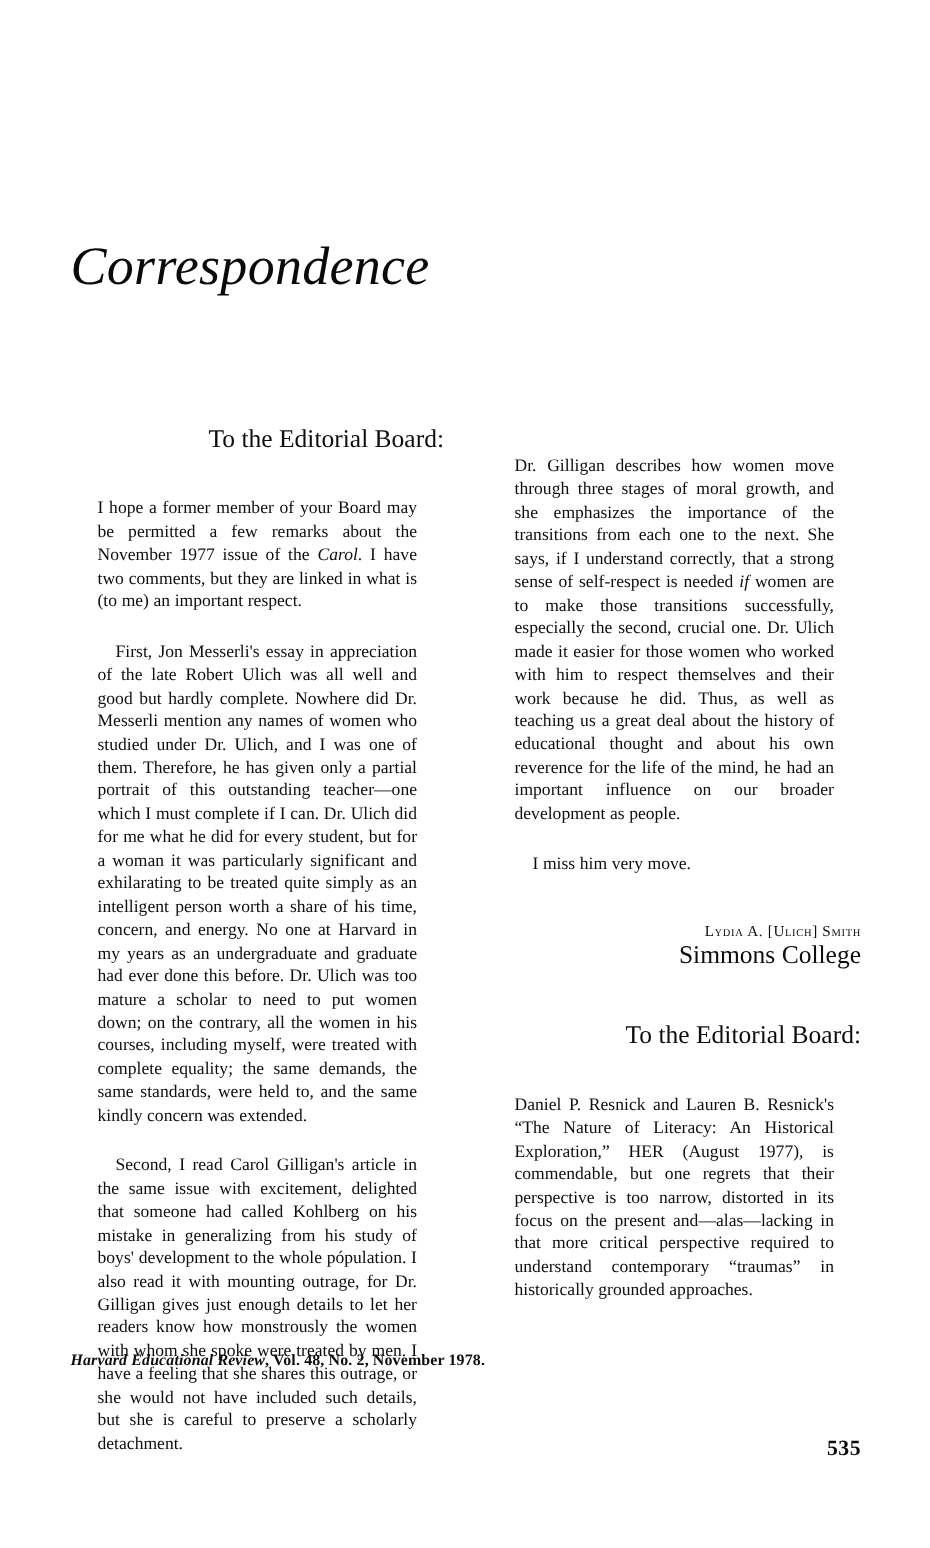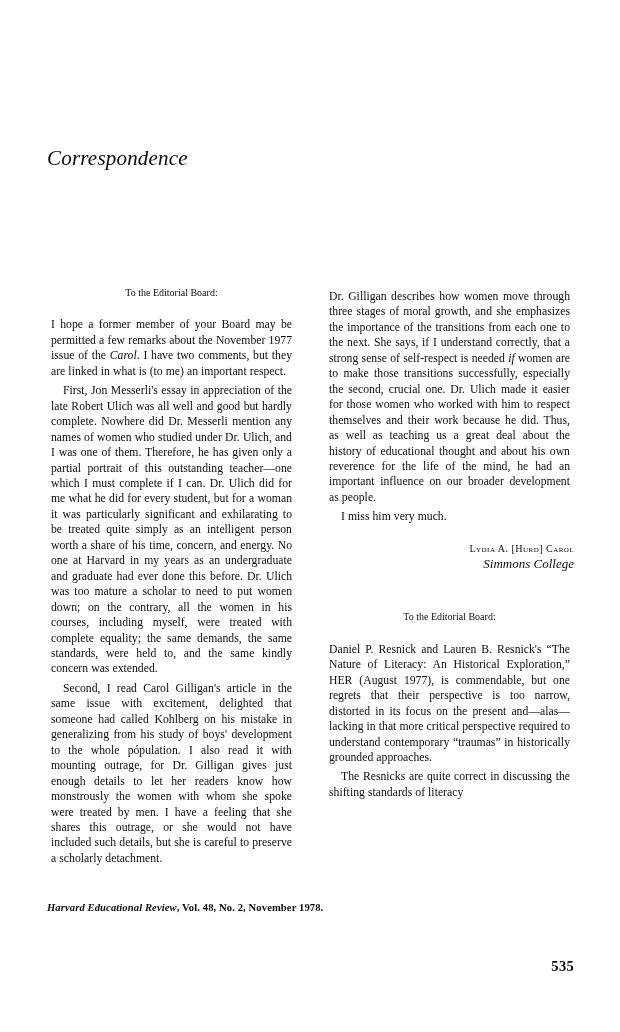--- a/index.html
+++ b/index.html
@@ -16,21 +16,21 @@
     font-family: "Liberation Serif", "DejaVu Serif", serif;
     color: #0d0d0d;
     -webkit-font-smoothing: antialiased;
   }
 
   
   .article-title {
     position: absolute;
     left: 47px;
     top: 132px;
-    font-size: 21px;
+    font-size: 36px;
     font-style: italic;
     font-weight: 400;
     letter-spacing: 0.2px;
     color: #0a0a0a;
     white-space: nowrap;
   }
 
   
   .columns {
     position: absolute;
@@ -41,58 +41,57 @@
   }
   .col {
     position: absolute;
     top: 0;
     width: 249px;
   }
   .col-left  { left: 0; }
   .col-right { left: 278px; }
 
   p.body {
-    margin: 4px;
+    margin: 18px;
     font-size: 11.7px;
     line-height: 15.45px;
     text-align: justify;
     text-justify: inter-word;
     letter-spacing: 0.02px;
     word-spacing: 0.1px;
     hyphens: none;
   }
   p.body.indent { text-indent: 12px; }
   p.salutation {
     margin: 0;
-    font-size: 10px;
+    font-size: 17px;
     line-height: 15.45px;
-    text-align: center;
+    text-align: right;
     font-family: Liberation Serif, serif;
   }
   .gap-salutation { height: 13px; }
   .gap-letter     { height: 38px; }
 
   em.ital { font-style: italic; }
 
   
   .signature {
     margin: 0;
     padding-top: 12px;
     font-size: 10.1px;
     line-height: 15.2px;
     text-align: right;
     font-variant: small-caps;
     letter-spacing: 0.45px;
   }
   .affiliation {
     margin: 0;
-    font-size: 13px;
+    font-size: 17px;
     line-height: 15.4px;
     text-align: right;
-    font-style: italic;
   }
 
   
   .footer-citation {
     position: absolute;
     left: 47px;
     top: 901px;
     font-size: 10.6px;
     line-height: 14px;
     white-space: nowrap;
@@ -136,34 +135,33 @@
 
       <p class="body indent">Second, I read Carol Gilligan's article in the same issue with excitement, delighted that someone had called Kohlberg on his mistake in generalizing from his study of boys' development to the whole pópulation. I also read it with mounting outrage, for Dr. Gilligan gives just enough details to let her readers know how monstrously the women with whom she spoke were treated by men. I have a feeling that she shares this outrage, or she would not have included such details, but she is careful to preserve a scholarly detachment.</p>
     </div>
 
     <div class="col col-right">
 
       <p class="body">
         <span>Dr. Gilligan describes how women move through three stages of moral growth, and she emphasizes the importance of the transitions from each one to the next. She says, if I understand correctly, that a strong sense of self-respect is needed </span><em class="ital">if</em><span> women are to make those transitions successfully, especially the second, crucial one. Dr. Ulich made it easier for those women who worked with him to respect themselves and their work because he did. Thus, as well as teaching us a great deal about the history of educational thought and about his own reverence for the life of the mind, he had an important influence on our broader development as people.</span>
       </p>
 
-      <p class="body indent">I miss him very much.</p>
+      <p class="body indent">I miss him very move.</p>
 
-      <p class="signature">Lydia A. [Hurd] Carol</p>
+      <p class="signature">Lydia A. [Ulich] Smith</p>
 
       <p class="affiliation">Simmons College</p>
 
       <div class="gap-letter"></div>
 
       <p class="salutation">To the Editorial Board:</p>
       <div class="gap-salutation"></div>
 
       <p class="body">Daniel P. Resnick and Lauren B. Resnick's “The Nature of Literacy: An Historical Exploration,” HER (August 1977), is commendable, but one regrets that their perspective is too narrow, distorted in its focus on the present and—alas—lacking in that more critical perspective required to understand contemporary “traumas” in historically grounded approaches.</p>
 
-      <p class="body indent">The Resnicks are quite correct in discussing the shifting standards of literacy</p>
     </div>
 
   </div>
 
   <div class="footer-citation">
     <span class="journal">Harvard Educational Review</span><span class="cite-rest">, Vol. 48, No. 2, November 1978.</span>
   </div>
 
   <div class="page-number">535</div>
 

